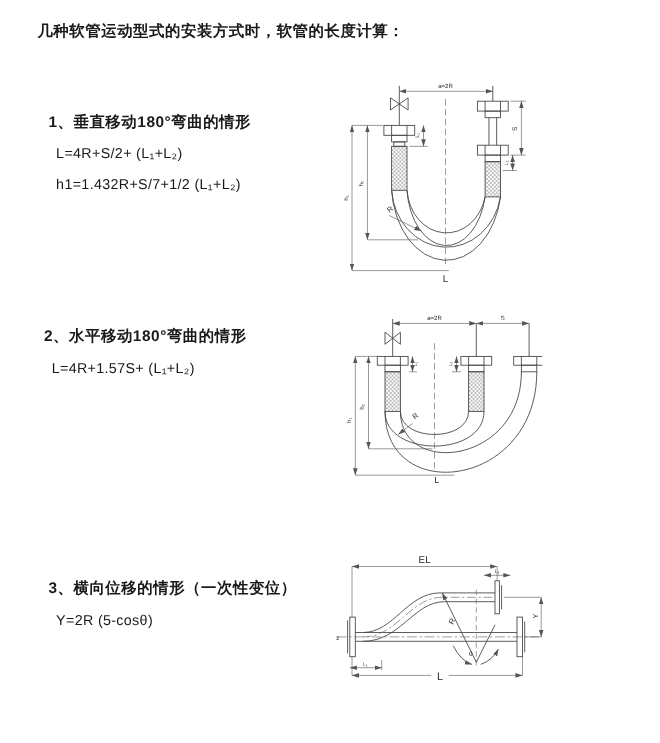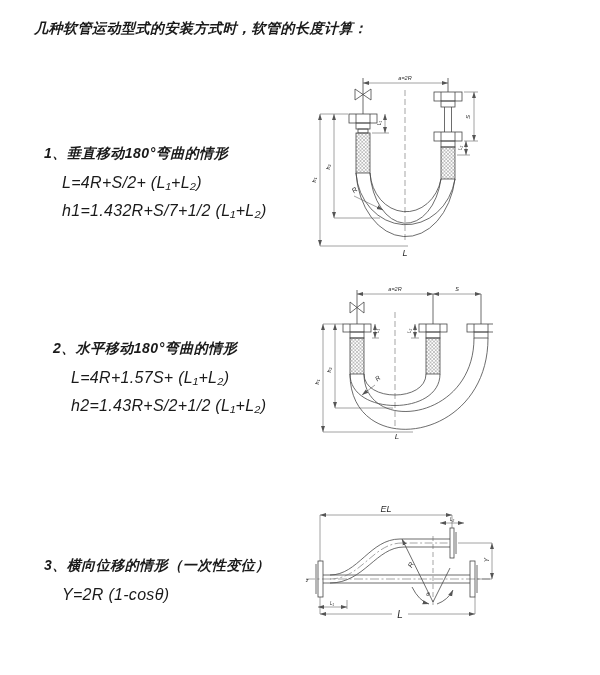--- a/index.html
+++ b/index.html
@@ -1,26 +1,26 @@
 <!DOCTYPE html>
 <html><head>
 <meta charset="utf-8">
 <style>
   html,body{margin:0;padding:0;background:#ffffff;}
   .page{
     position:relative;width:600px;height:623px;background:#ffffff;
-    font-family:"Liberation Sans", sans-serif;color:#1a1a1a;overflow:hidden;font-style:italic;
+    font-family:"Liberation Sans", sans-serif;color:#1a1a1a;overflow:hidden;
   }
   .title{
     position:absolute;left:34px;top:20px;font-size:14px;font-weight:bold;
     letter-spacing:.5px;white-space:nowrap;
   }
   .sec{position:absolute;white-space:nowrap;}
-  .sec .heading{font-size:14px;font-weight:bold;letter-spacing:.5px;height:24px;margin-top:43px;}
-  .sec .formula{font-size:16px;margin-left:18px;line-height:28px;letter-spacing:.3px;}
+  .sec .heading{font-size:14px;font-weight:bold;letter-spacing:.5px;height:24px;}
+  .sec .formula{font-size:13px;margin-left:7px;line-height:28px;letter-spacing:.3px;}
   .diag{position:absolute;}
   .diag text{fill:#2b2b2b;font-family:"Liberation Sans", sans-serif;}
   .dwg{stroke:#474747;fill:none;stroke-width:.8;}
   .dim{stroke:#555555;fill:none;stroke-width:.55;}
   .cl{stroke:#6a6a6a;stroke-width:.6;}
 </style>
 </head>
 <body>
 
 <div class="page">
@@ -106,24 +106,23 @@
     <text x="97" y="10" font-size="5.5" text-anchor="middle">a=2R</text>
     <text x="8" y="110" font-size="5.5" text-anchor="middle" transform="rotate(-90 8 110)">h₁</text>
     <text x="22" y="97" font-size="5.5" text-anchor="middle" transform="rotate(-90 22 97)">h₂</text>
     <text x="73" y="53" font-size="5" text-anchor="middle" transform="rotate(-90 73 53)">L₁</text>
     <text x="162" y="47" font-size="6" text-anchor="middle" transform="rotate(-90 162 47)">S</text>
     <text x="154" y="78" font-size="4.5" text-anchor="middle" transform="rotate(-90 154 78)">L₂</text>
     <text x="48" y="122" font-size="7" text-anchor="middle" transform="rotate(-38 48 122)">R</text>
     <text x="97" y="186" font-size="9" text-anchor="middle">L</text>
   </svg>
 
-  <div class="sec" style="left:53px;top:297px">
+  <div class="sec" style="left:40px;top:297px">
     <div class="heading">2、水平移动180°弯曲的情形</div>
     <div class="formula">L=4R+1.57S+ (L₁+L₂)</div>
-    <div class="formula">h2=1.43R+S/2+1/2 (L₁+L₂)</div>
   </div>
 
   <svg class="diag" style="left:315px;top:282px" width="178" height="160" viewBox="0 0 178 160">
     <defs>
       <marker id="ar2" markerWidth="7" markerHeight="6" refX="6.4" refY="3" orient="auto-start-reverse" markerUnits="userSpaceOnUse">
         <path d="M0,0.9 L6.5,3 L0,5.1 Z" fill="#555"></path>
       </marker>
       <pattern id="ht2" width="3.5" height="3.5" patternUnits="userSpaceOnUse">
         <path d="M0,0 L3.5,3.5 M3.5,0 L0,3.5" stroke="#8a8a8a" stroke-width="0.5"></path>
       </pattern>
@@ -187,23 +186,23 @@
     <text x="80" y="9" font-size="5.5" text-anchor="middle">a=2R</text>
     <text x="142" y="9" font-size="5.5" text-anchor="middle">S</text>
     <text x="4" y="100" font-size="5.5" text-anchor="middle" transform="rotate(-90 4 100)">h₁</text>
     <text x="16" y="88" font-size="5.5" text-anchor="middle" transform="rotate(-90 16 88)">h₂</text>
     <text x="64" y="49" font-size="4.5" text-anchor="middle" transform="rotate(-90 64 49)">L₁</text>
     <text x="96" y="49" font-size="4.5" text-anchor="middle" transform="rotate(-90 96 49)">L₂</text>
     <text x="64" y="98" font-size="6.5" text-anchor="middle" transform="rotate(-38 64 98)">R</text>
     <text x="82" y="157" font-size="8" text-anchor="middle">L</text>
   </svg>
 
-  <div class="sec" style="left:44px;top:514px">
+  <div class="sec" style="left:44px;top:526px">
     <div class="heading">3、横向位移的情形（一次性变位）</div>
-    <div class="formula">Y=2R (1-cosθ)</div>
+    <div class="formula">Y=2R (5-cosθ)</div>
   </div>
 
   <svg class="diag" style="left:300px;top:502px" width="198" height="135" viewBox="0 0 198 135">
     <defs>
       <marker id="ar3" markerWidth="7" markerHeight="6" refX="6.4" refY="3" orient="auto-start-reverse" markerUnits="userSpaceOnUse">
         <path d="M0,0.9 L6.5,3 L0,5.1 Z" fill="#555"></path>
       </marker>
     </defs>
 
     <line class="cl" x1="6" y1="77" x2="190" y2="77" stroke-dasharray="9,2.5,2,2.5"></line>

